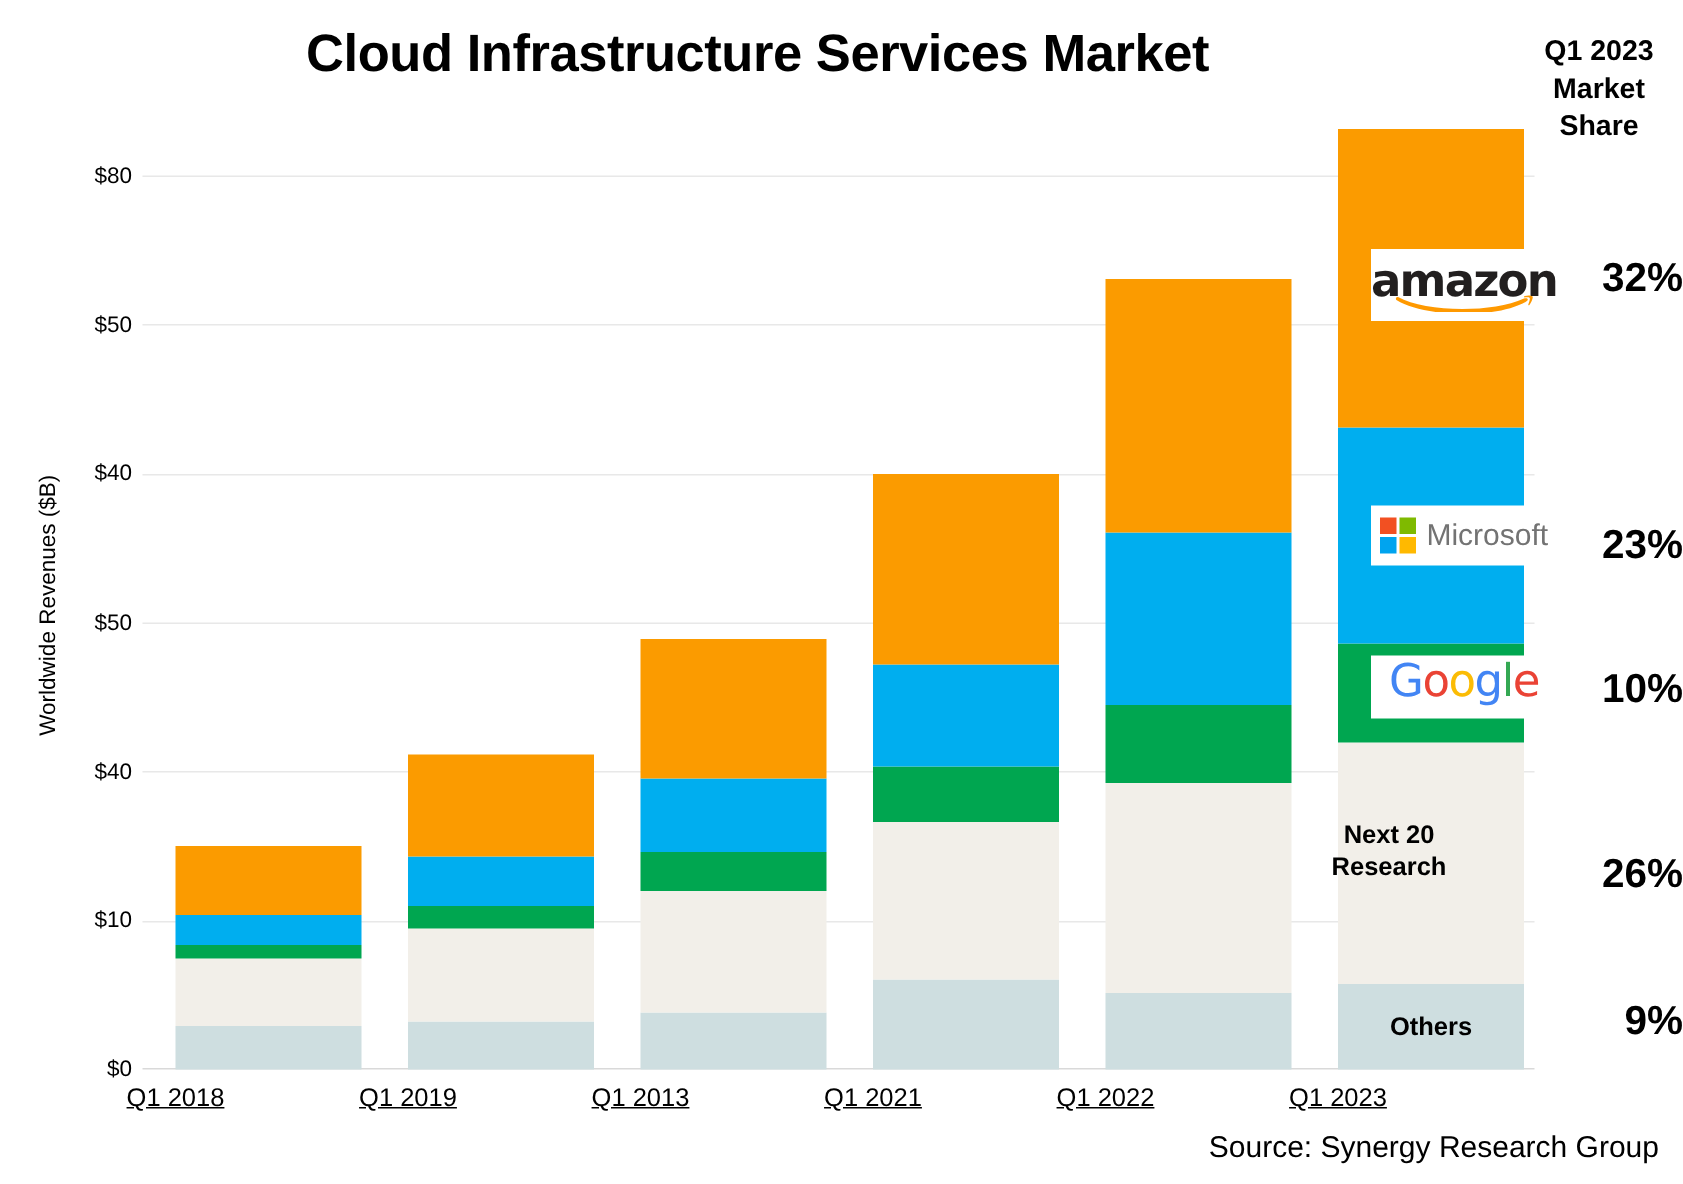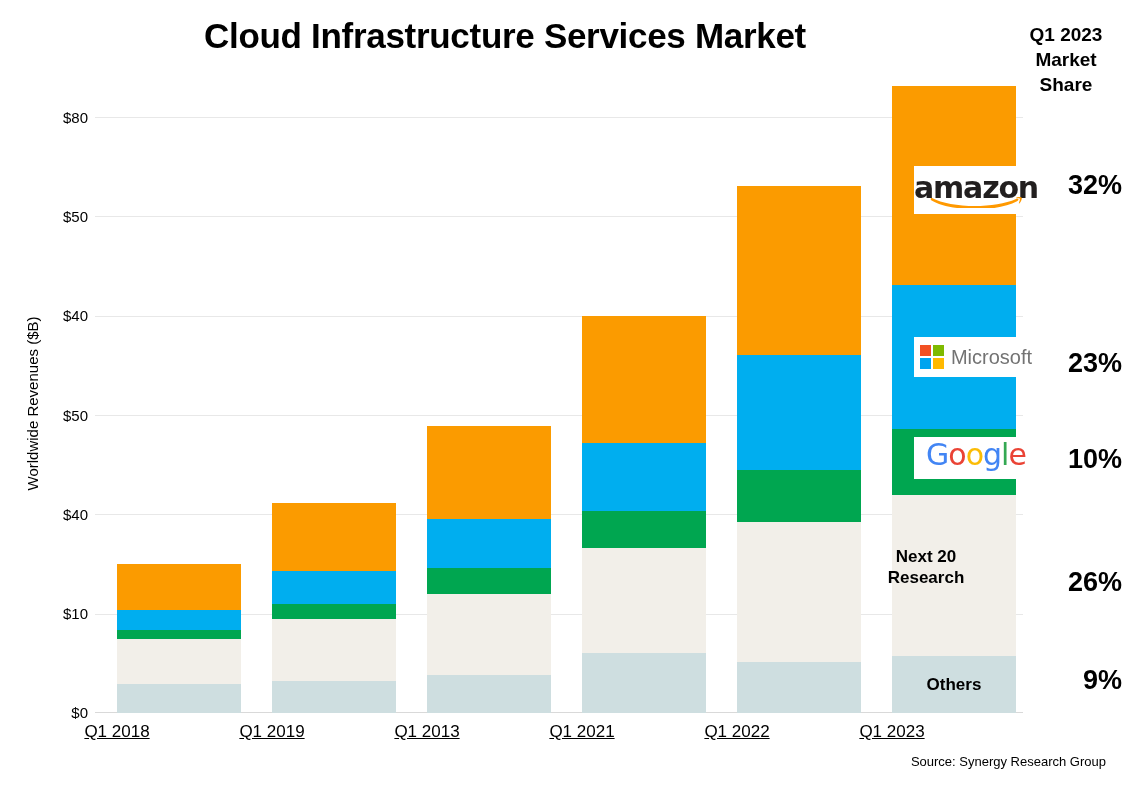--- a/index.html
+++ b/index.html
@@ -80,21 +80,21 @@
   .amazon-smile{position:absolute;bottom:6px;left:16px;width:92px;height:14px;}
 
   .ms-wrap{display:flex;align-items:center;gap:7px;}
   .ms-grid{display:grid;grid-template-columns:11px 11px;grid-template-rows:11px 11px;gap:2px;}
   .ms-word{font-size:20px;color:#737373;font-family:"Liberation Sans",sans-serif;}
 
   .google-word{font-size:30px;font-weight:normal;letter-spacing:-1px;
     font-family:"DejaVu Sans",sans-serif;}
 
   .source{
-    position:absolute;right:16px;top:754px;font-size:13px;text-align:right;
+    position:absolute;right:16px;top:754px;font-size:20px;text-align:right;
   }
 </style>
 </head>
 <body>
 
 <div id="chart-root">
 
   <div class="title">Cloud Infrastructure Services Market</div>
 
   <div class="yaxis-title">Worldwide Revenues ($B)</div>

